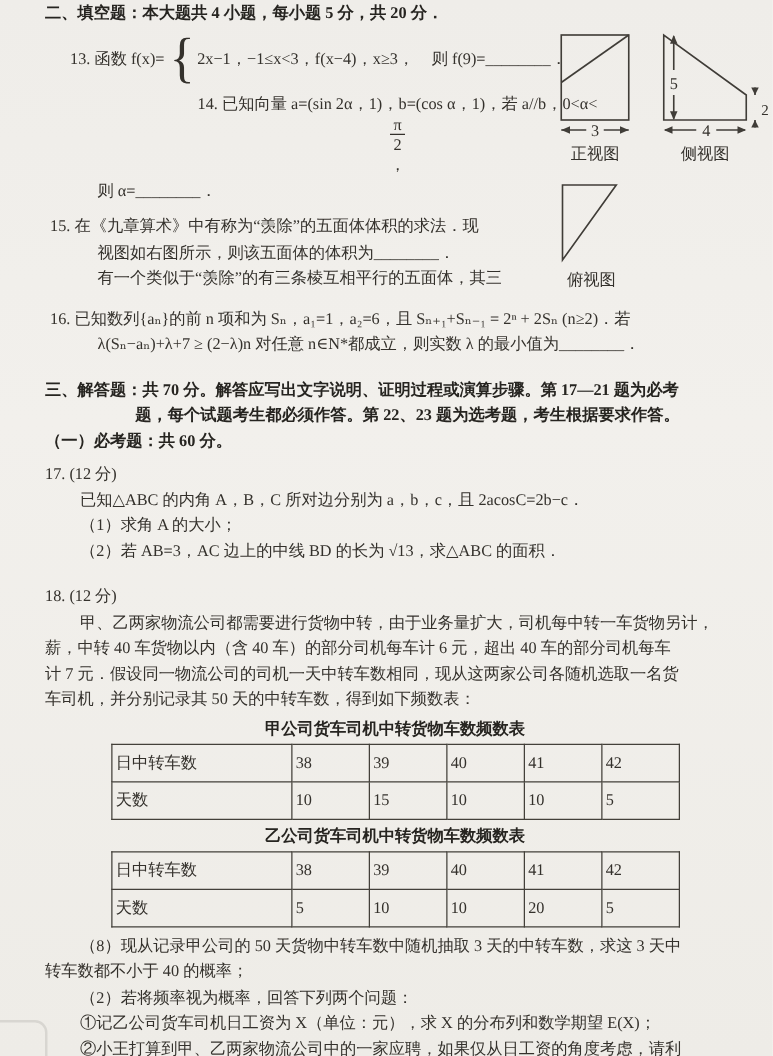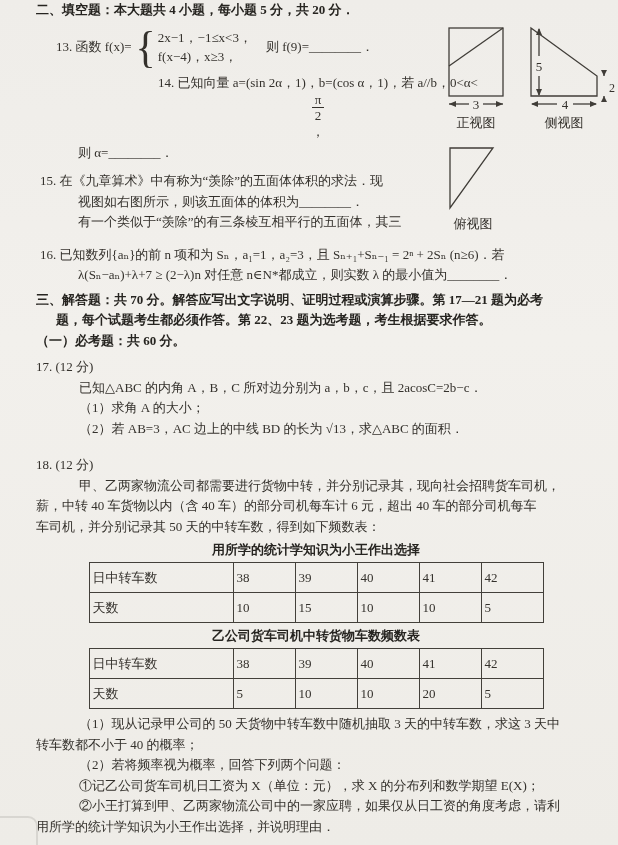--- a/index.html
+++ b/index.html
@@ -8,27 +8,27 @@
     background:#f1efeb;
     background-image: linear-gradient(180deg, #efedE9 0%, #f2f0ec 40%, #eeece7 100%);
     font-family:"Liberation Serif","DejaVu Serif",serif;
     color:#34312c; font-size:13px; overflow:hidden;
   }
   .content { position:absolute; left:36px; top:0; width:560px; }
   .line { white-space:nowrap; line-height:20.5px; }
   .bold { font-weight:bold; color:#262420; }
   .ln { margin-left:4px;flex-direction:column; }      
   .lc { margin-left:42px; }     
-  .li { margin-left:43px; }     
-  .l1 { margin-left:20px; }     
+  .li { margin-left:28px; }     
+  .l1 { margin-left:20px;text-align:center; }     
 
   
   .piecewise { display:flex; align-items:center; margin:4px 0 2px 20px; }
   .brace { font-size:42px; font-weight:300; line-height:44px; margin:0 2px 0 4px; transform:scaleY(1.05); }
-  .cases { display:flex; flex-direction:column; }
+  .cases { display:flex; }
   .cases .line { line-height:19px; }
   .pw-suffix { margin-left:14px; }
 
   
   .frac { display:inline-block; vertical-align:middle; text-align:center; line-height:1; margin:0 2px; }
   .frac .num { display:block; border-bottom:1px solid #34312c; padding:0 3px 1px; }
   .frac .den { display:block; padding-top:1px; }
   .q14l1 { margin-top:4px; display:flex; align-items:center; }
 
   
@@ -78,44 +78,45 @@
     </div>
     <div class="line lc">则 α=________．</div>
 
     <div class="sec">
       <div class="line ln">15. 在《九章算术》中有称为“羡除”的五面体体积的求法．现</div>
       <div class="line lc">视图如右图所示，则该五面体的体积为________．</div>
       <div class="line lc">有一个类似于“羡除”的有三条棱互相平行的五面体，其三</div>
     </div>
 
     <div class="sec" style="margin-top:12px">
-      <div class="line ln">16. 已知数列{aₙ}的前 n 项和为 Sₙ，a₁=1，a₂=3，且 Sₙ₊₁+Sₙ₋₁ = 2ⁿ + 2Sₙ (n≥6)．若</div>
+      <div class="line ln">16. 已知数列{aₙ}的前 n 项和为 Sₙ，a₁=1，a₂=6，且 Sₙ₊₁+Sₙ₋₁ = 2ⁿ + 2Sₙ (n≥2)．若</div>
       <div class="line lc">λ(Sₙ−aₙ)+λ+7 ≥ (2−λ)n 对任意 n∈N*都成立，则实数 λ 的最小值为________．</div>
     </div>
 
-    <div class="sec" style="margin-top:4px">
+    <div class="sec" style="margin-top:16px">
       <div class="line bold">三、解答题：共 70 分。解答应写出文字说明、证明过程或演算步骤。第 17—21 题为必考</div>
       <div class="line l1 bold">题，每个试题考生都必须作答。第 22、23 题为选考题，考生根据要求作答。</div>
     </div>
     <div class="line bold">（一）必考题：共 60 分。</div>
 
     <div class="sec" style="margin-top:6px">
       <div class="line">17. (12 分)</div>
       <div class="line li">已知△ABC 的内角 A，B，C 所对边分别为 a，b，c，且 2acosC=2b−c．</div>
       <div class="line li">（1）求角 A 的大小；</div>
       <div class="line li">（2）若 AB=3，AC 边上的中线 BD 的长为 √13，求△ABC 的面积．</div>
     </div>
 
     <div class="sec" style="margin-top:16px">
       <div class="line">18. (12 分)</div>
-      <div class="line li">甲、乙两家物流公司都需要进行货物中转，并分别记录其，现向社会招聘货车司机，</div>
+      <div class="line li">甲、乙两家物流公司都需要进行货物中转，由于业务量扩大，司机每中转一车货物另计，</div>
       <div class="line">薪，中转 40 车货物以内（含 40 车）的部分司机每车计 6 元，超出 40 车的部分司机每车</div>
+      <div class="line">计 7 元．假设同一物流公司的司机一天中转车数相同，现从这两家公司各随机选取一名货</div>
       <div class="line">车司机，并分别记录其 50 天的中转车数，得到如下频数表：</div>
 
-      <div class="freq-title">用所学的统计学知识为小王作出选择</div>
+      <div class="freq-title">甲公司货车司机中转货物车数频数表</div>
       <table class="freq">
         <colgroup>
             <col class="col-head">
             <col class="col-v">
             <col class="col-v">
             <col class="col-v">
             <col class="col-v">
             <col class="col-v">
           </colgroup>
         <tbody>
@@ -162,21 +163,21 @@
           <td>5</td>
           <td>10</td>
           <td>10</td>
           <td>20</td>
           <td>5</td>
         </tr>
       </tbody>
         </table>
 
       <div style="margin-top:5px">
-        <div class="line li">（1）现从记录甲公司的 50 天货物中转车数中随机抽取 3 天的中转车数，求这 3 天中</div>
+        <div class="line li">（8）现从记录甲公司的 50 天货物中转车数中随机抽取 3 天的中转车数，求这 3 天中</div>
         <div class="line">转车数都不小于 40 的概率；</div>
         <div class="line li">（2）若将频率视为概率，回答下列两个问题：</div>
         <div class="line li">①记乙公司货车司机日工资为 X（单位：元），求 X 的分布列和数学期望 E(X)；</div>
         <div class="line li">②小王打算到甲、乙两家物流公司中的一家应聘，如果仅从日工资的角度考虑，请利</div>
         <div class="line">用所学的统计学知识为小王作出选择，并说明理由．</div>
       </div>
     </div>
   </div>
 
   <div class="figs">

